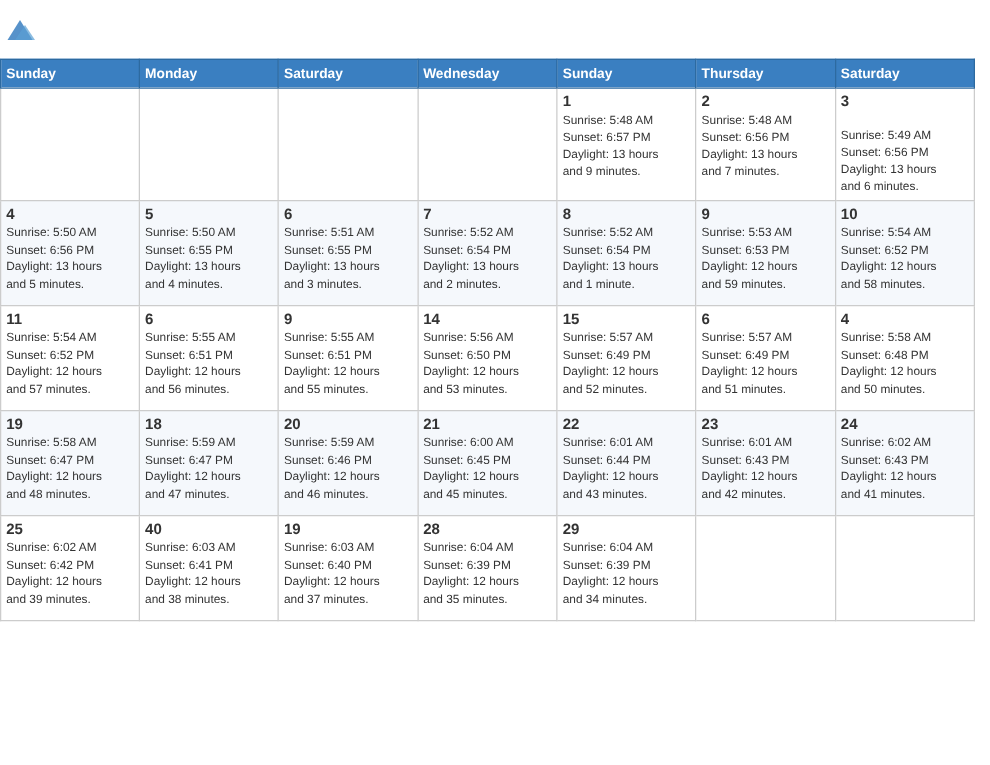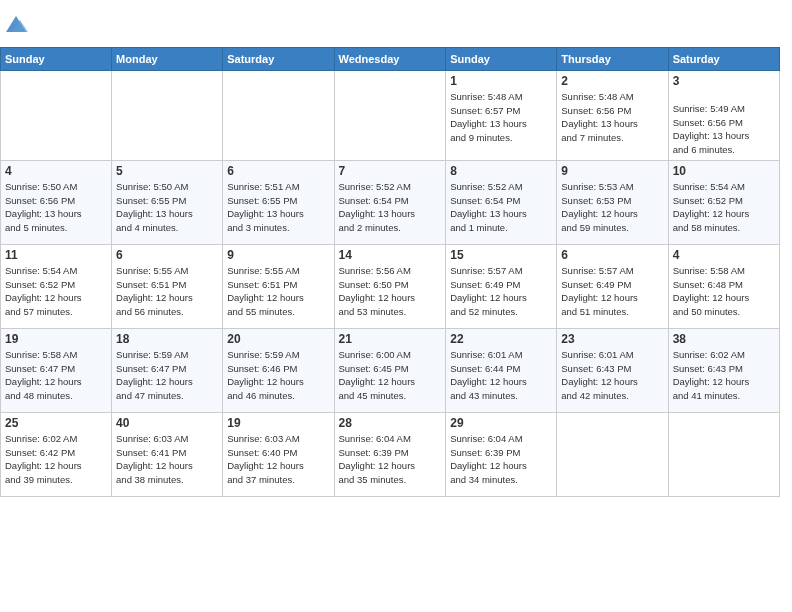--- a/index.html
+++ b/index.html
@@ -300,21 +300,21 @@
 and 43 minutes.</div>
           </td>
           <td>
             <div class="day-number">23</div>
             <div class="day-info" style="white-space: pre-line;">Sunrise: 6:01 AM
 Sunset: 6:43 PM
 Daylight: 12 hours
 and 42 minutes.</div>
           </td>
           <td>
-            <div class="day-number">38</div>
+            <div class="day-number">24</div>
             <div class="day-info" style="white-space: pre-line;">Sunrise: 6:02 AM
 Sunset: 6:43 PM
 Daylight: 12 hours
 and 41 minutes.</div>
           </td>
         </tr>
         <tr>
           <td>
             <div class="day-number">25</div>
             <div class="day-info" style="white-space: pre-line;">Sunrise: 6:02 AM

